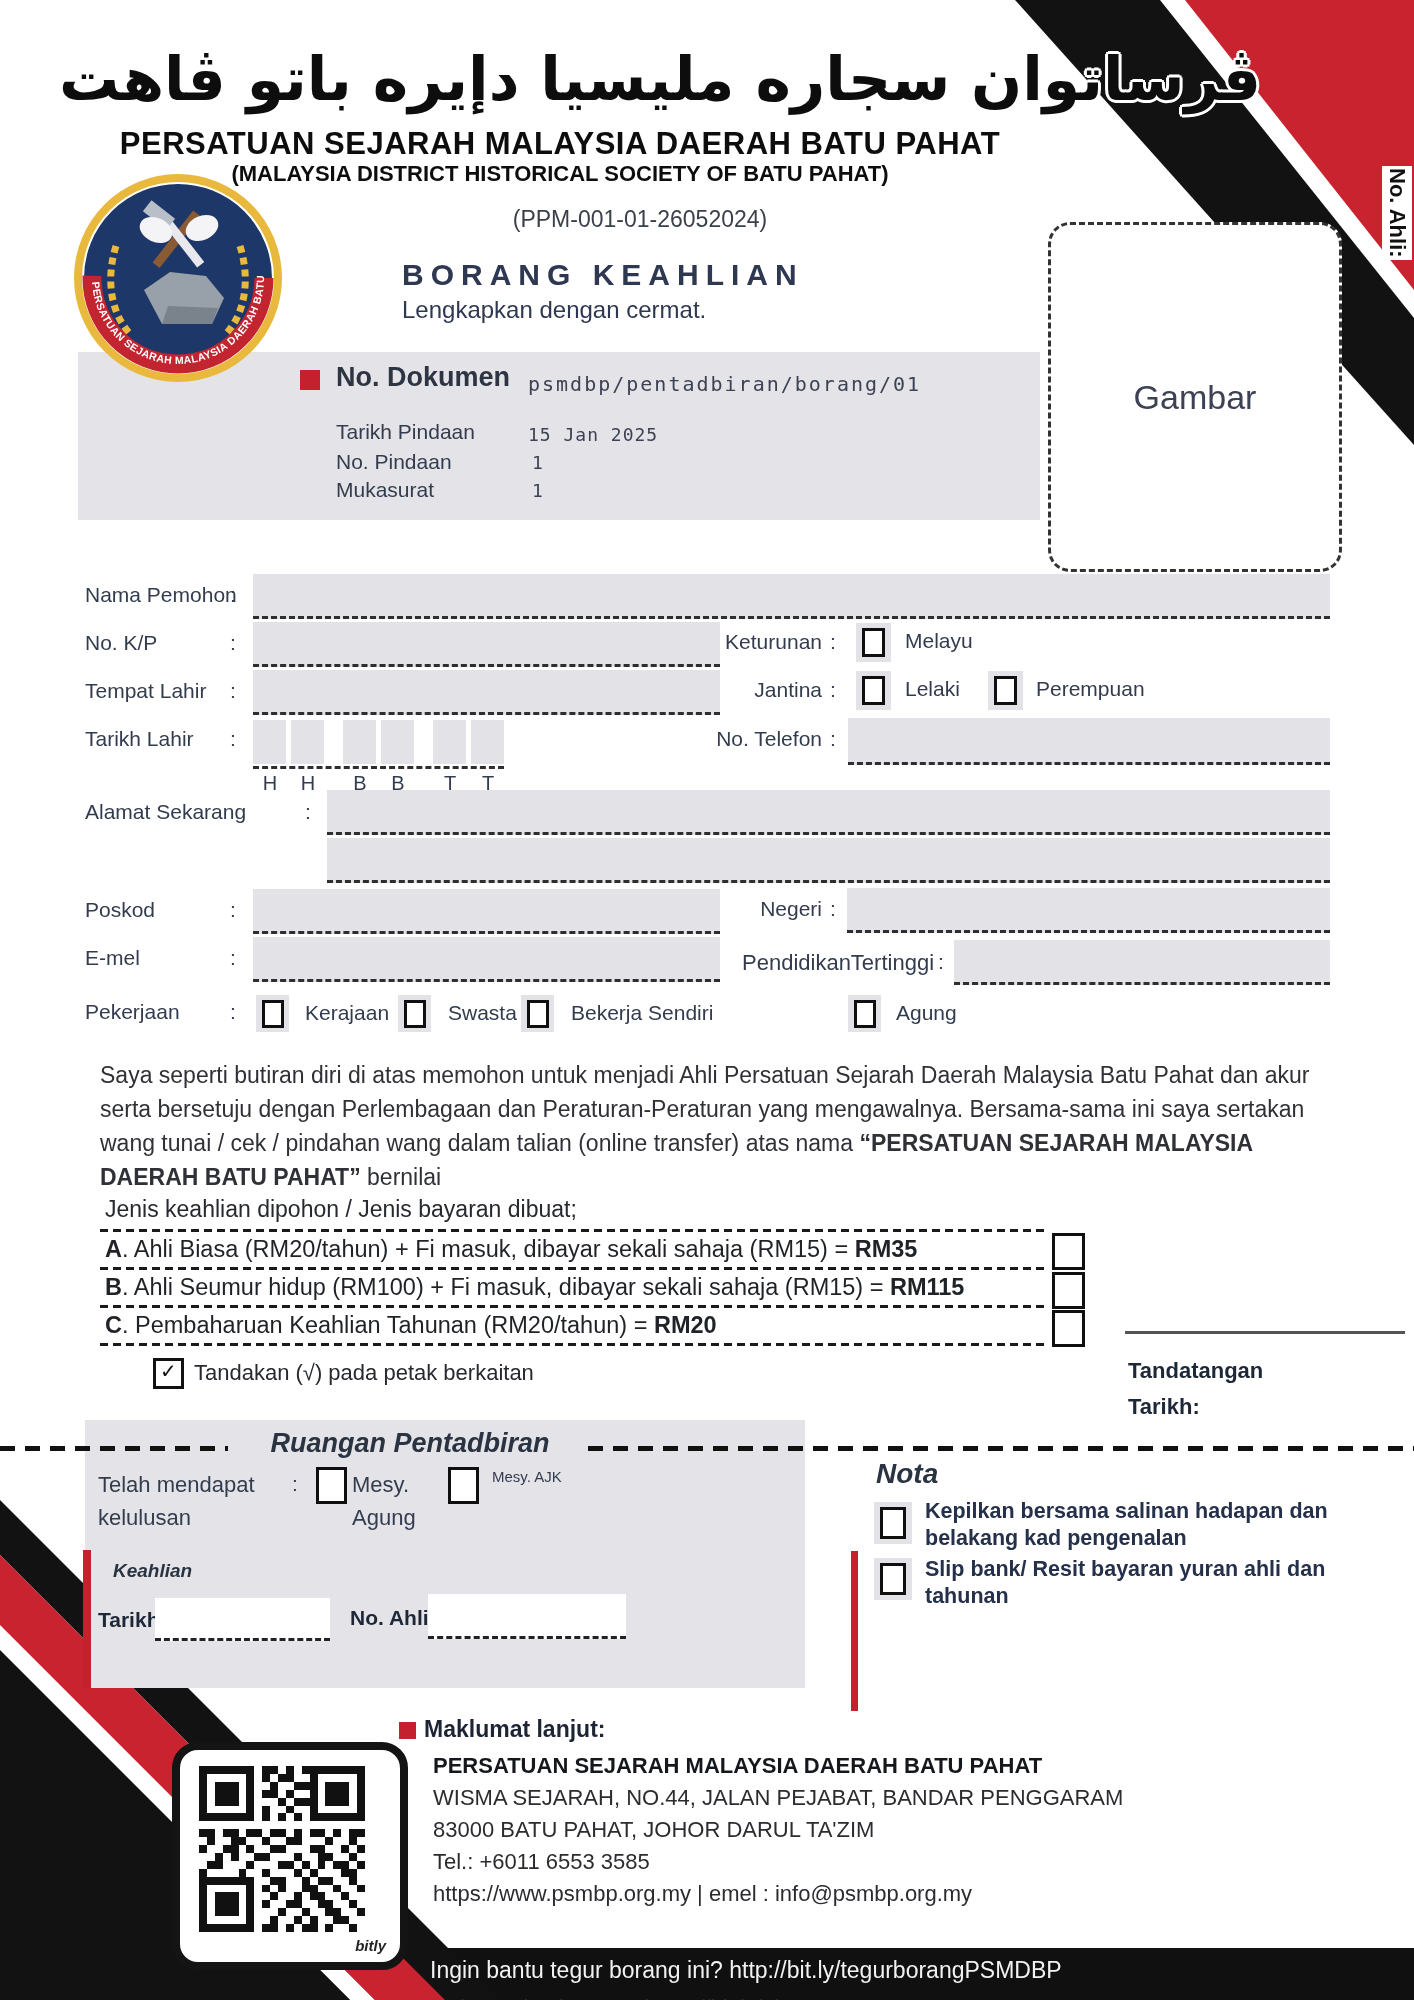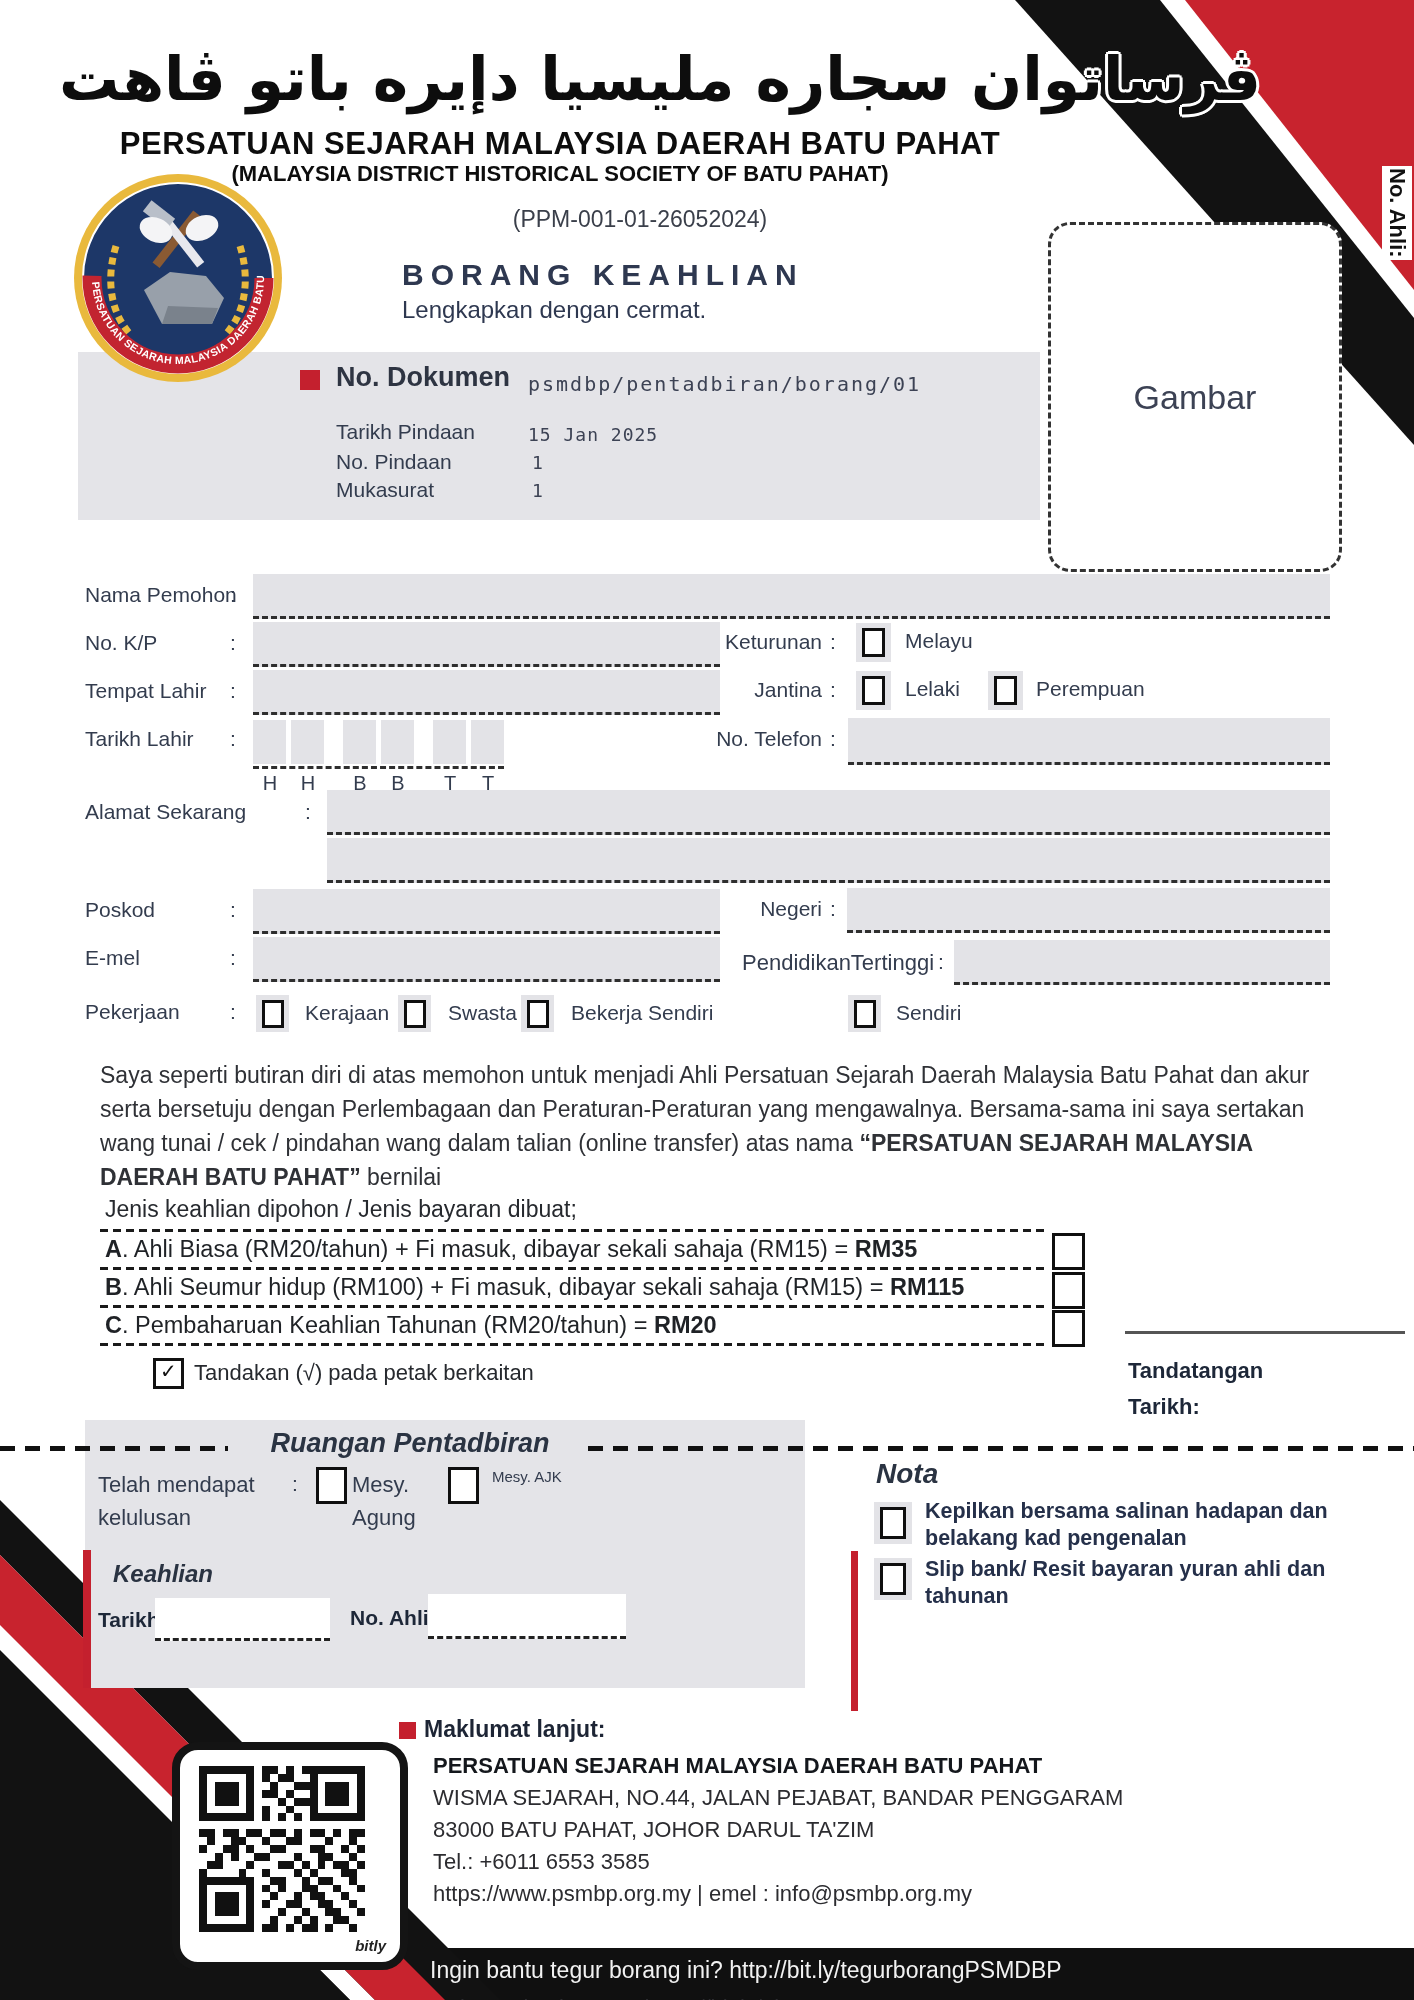--- a/index.html
+++ b/index.html
@@ -154,21 +154,21 @@
     <i style="width:16px;height:22px"></i>
   </div>
 <div class="abs lbl" style="left:448px;top:1001px;z-index:2">Swasta</div>
 <div class="abs cb" style="left:521px;top:995px;width:33px;height:37px;z-index:1">
     <i style="width:16px;height:22px"></i>
   </div>
 <div class="abs lbl" style="left:571px;top:1001px;z-index:2">Bekerja Sendiri</div>
 <div class="abs cb" style="left:848px;top:995px;width:33px;height:37px;z-index:1">
     <i style="width:16px;height:22px"></i>
   </div>
-<div class="abs lbl" style="left:896px;top:1001px;z-index:2">Sendiri</div>
+<div class="abs lbl" style="left:896px;top:1001px;z-index:2">Agung</div>
 
 <div class="abs" style="left:100px;top:1058px;width:1235px;font-size:23px;line-height:34px;color:#2f3136;z-index:2">
   <span>Saya seperti butiran diri di atas memohon untuk menjadi Ahli Persatuan Sejarah Daerah Malaysia Batu Pahat dan akur serta bersetuju dengan Perlembagaan dan Peraturan-Peraturan yang mengawalnya. Bersama-sama ini saya sertakan wang tunai / cek / pindahan wang dalam talian (online transfer) atas nama </span><strong>“PERSATUAN SEJARAH MALAYSIA DAERAH BATU PAHAT”</strong><span> bernilai</span>
 </div>
 
 <div class="abs" style="left:105px;top:1196px;font-size:23px;color:#26292e;z-index:2">Jenis keahlian dipohon / Jenis bayaran dibuat;</div>
 <div class="abs dash3" style="left:100px;top:1229px;width:948px;z-index:1"></div>
 <div class="abs dash3" style="left:100px;top:1267px;width:948px;z-index:1"></div>
 <div class="abs dash3" style="left:100px;top:1305px;width:948px;z-index:1"></div>
 <div class="abs dash3" style="left:100px;top:1343px;width:948px;z-index:1"></div>
@@ -197,21 +197,21 @@
 <div class="abs dash5" style="left:588px;top:1446px;width:826px;z-index:2"></div>
 
 <div class="abs lbl" style="left:98px;top:1468px;width:205px;font-size:22px;line-height:33px;z-index:2">Telah mendapat kelulusan</div>
 <div class="abs lbl" style="left:292px;top:1472px;z-index:2">:</div>
 <div class="abs cbx" style="left:316px;top:1467px;width:25px;height:31px;z-index:2"></div>
 <div class="abs lbl" style="left:352px;top:1468px;width:74px;font-size:22px;line-height:33px;z-index:2">Mesy. Agung</div>
 <div class="abs cbx" style="left:448px;top:1467px;width:25px;height:31px;z-index:2"></div>
 <div class="abs lbl" style="left:492px;top:1468px;width:140px;font-size:15px;z-index:2">Mesy. AJK</div>
 
 <div class="abs" style="left:83px;top:1550px;width:8px;height:138px;background:#c4202e;z-index:2"></div>
-<div class="abs bi" style="left:113px;top:1560px;font-size:24px;z-index:2">Keahlian</div>
+<div class="abs bi" style="left:113px;top:1560px;font-size:19px;z-index:2">Keahlian</div>
 <div class="abs" style="left:98px;top:1608px;font-size:21px;font-weight:bold;color:#1d2738;z-index:2">Tarikh:</div>
 <div class="abs winp" style="left:155px;top:1598px;width:175px;height:40px;z-index:2"></div>
 <div class="abs" style="left:350px;top:1606px;font-size:21px;font-weight:bold;color:#1d2738;z-index:2">No. Ahli:</div>
 <div class="abs winp" style="left:428px;top:1594px;width:198px;height:42px;z-index:2"></div>
 
 <div class="abs bi" style="left:876px;top:1458px;font-size:28px;z-index:2">Nota</div>
 <div class="abs cb" style="left:874px;top:1502px;width:38px;height:42px;z-index:2">
     <i style="width:20px;height:26px"></i>
   </div>
 <div class="abs" style="left:925px;top:1498px;width:410px;font-size:21.5px;font-weight:bold;color:#25304a;line-height:27px;z-index:2">Kepilkan bersama salinan hadapan dan belakang kad pengenalan</div>

